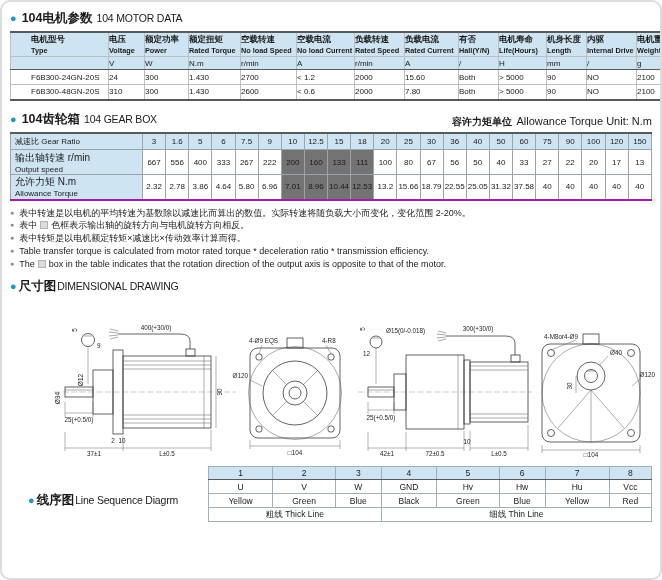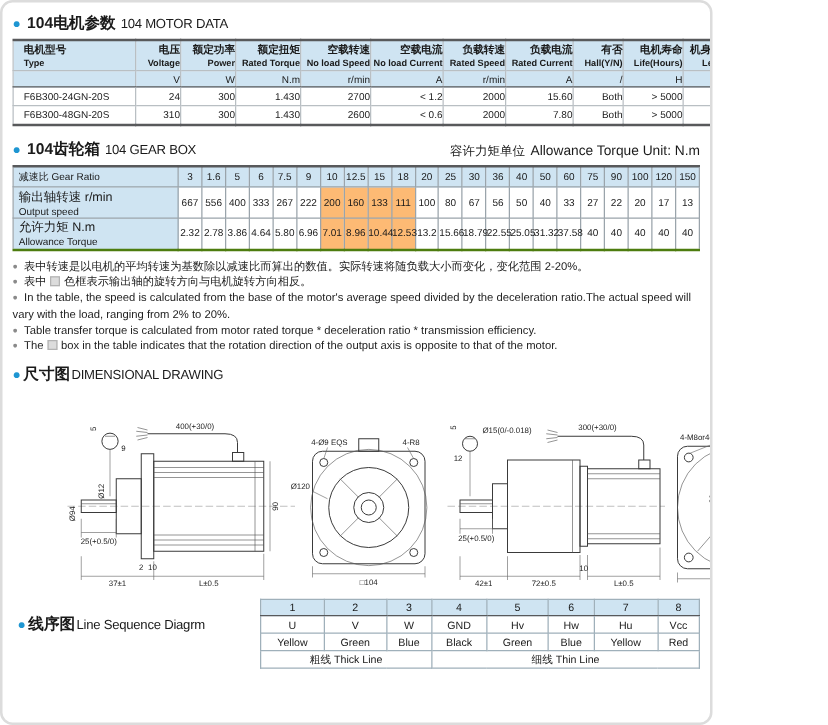--- a/index.html
+++ b/index.html
@@ -1,49 +1,49 @@
 <!DOCTYPE html>
 <html><head>
 <meta charset="utf-8">
 <style>
   *{box-sizing:border-box;margin:0;padding:0}
   html,body{background:#fff}
   body{width:662px;height:580px;font-family:"Liberation Sans","DejaVu Sans",sans-serif;color:#1a1a1a;overflow:hidden}
-  .page{width:570px;height:580px;background:#fff;border:2px solid #dcdcdc;border-radius:10px;padding:5px 8px;overflow:hidden}
+  .page{width:662px;height:580px;background:#fff;border:2px solid #dcdcdc;border-radius:10px;padding:5px 8px;overflow:hidden}
 
   
   .sec-title{display:flex;align-items:baseline;gap:4px;margin:3px 0 3px}
   .sec-title::before{content:"●";color:#1e96d2;font-size:11px;margin-right:1px}
   .t-zh{font-weight:bold;font-size:12.5px}
   .t-en{font-weight:normal;font-size:10.5px;letter-spacing:-0.2px}
   .tight{gap:1px}
 
   
   .motor-table{width:100%;border-collapse:collapse;table-layout:fixed;border-top:2px solid #58595b;border-bottom:2px solid #58595b;margin-top:4px}
-  .motor-table th,.motor-table td{border:1px solid #b9bfc3;text-align:right;padding:1px 0;font-weight:normal}
+  .motor-table th,.motor-table td{border:1px solid #b9bfc3;text-align:left;padding:1px 0;font-weight:normal}
   .mt-head th{background:#cfe4f2}
   .mt-head .zh{font-size:8.5px;font-weight:bold}
   .mt-head .en{font-size:7.3px;font-weight:bold}
   .mt-units td{background:#cfe4f2;border-bottom:1.5px solid #58595b;font-size:8px;height:13px}
   .mt-data td{font-size:8px;height:15px}
-  .motor-table .first{text-align:left;padding-left:8px}
+  .motor-table .first{text-align:left;padding-left:20px}
 
   
   .gear-head{display:flex;justify-content:space-between;align-items:flex-start;margin-top:10px}
   .unit-note{white-space:nowrap}
-  .unit-note .zh{font-weight:normal;font-size:10px}
+  .unit-note .zh{font-weight:bold;font-size:10px}
   .unit-note .en{font-size:11px}
-  .gear-table{width:100%;border-collapse:collapse;table-layout:fixed;border-top:2px solid #58595b;border-bottom:2px solid #4d7c0f;margin-top:3px}
+  .gear-table{width:100%;border-collapse:collapse;table-layout:fixed;border-top:2px solid #58595b;border-bottom:2px solid #a21caf;margin-top:3px}
   .gear-table td{border:1px solid #9aa4ab;text-align:center;font-size:8px;padding:0}
   .g-lbl{background:#cfe4f2;text-align:left !important;padding-left:4px !important}
   .g-lbl .zh{font-size:10px}
   .g-lbl .en{font-size:8px}
   .g-ratio td{background:#cfe4f2;height:17px}
   .g-val td{height:25px}
-  td.sh{background:#fdba74}
+  td.sh{background:#737373}
 
   
   .notes{margin-top:6px}
   .note{font-size:9px;line-height:1.42;color:#222}
   .note::before{content:"●";color:#8a8a8a;font-size:7px;margin-right:5px;vertical-align:1px}
   .nbox{display:inline-block;width:8px;height:8px;background:#dcdcdc;border:1px solid #b3b3b3;margin:0 3px;vertical-align:-1px}
 
   
   .draw-svg{display:block;margin-top:0}
   .draw-svg text{font-family:"Liberation Sans","DejaVu Sans",sans-serif;font-size:6.3px;fill:#222}
@@ -283,21 +283,21 @@
           <td>40</td>
           <td>40</td>
           <td>40</td>
         </tr>
       </tbody>
   </table>
 
   <div class="notes" id="notes">
       <div class="note"><span>表中转速是以电机的平均转速为基数除以减速比而算出的数值。实际转速将随负载大小而变化，变化范围 2-20%。</span></div>
       <div class="note"><span>表中</span><span class="nbox"></span><span>色框表示输出轴的旋转方向与电机旋转方向相反。</span></div>
-      <div class="note"><span>In the table, the speed is calculated from the base of the motor's average speed  divided by the deceleration ratio.The actual speed will vary with the load, ranging from 2% to 20%.</span></div>
+      <div class="note"><span>表中转矩是以电机额定转矩×减速比×传动效率计算而得。</span></div>
       <div class="note"><span>Table transfer torque is calculated from motor rated torque * deceleration ratio * transmission efficiency.</span></div>
       <div class="note"><span>The</span><span class="nbox"></span><span>box in the table indicates that the rotation direction of the output axis is opposite to that of the motor.</span></div>
     </div>
 
   <div class="sec-title tight" style="margin-top:8px">
     <span class="t-zh">尺寸图</span>
     <span class="t-en">DIMENSIONAL DRAWING</span>
   </div>
 
   <svg class="draw-svg" width="646" height="160" viewBox="0 0 646 160">
@@ -442,21 +442,21 @@
       <text x="568" y="41" text-anchor="end">4-M8or4-Ø9</text>
       <text x="600" y="57">Ø40</text>
       <text x="645" y="79" text-anchor="end">Ø120</text>
       <text transform="rotate(-90 562,88)" x="562" y="88" text-anchor="middle">30</text>
       <text x="581" y="159" text-anchor="middle">□104</text>
     </g>
   </svg>
 
   <div class="ls-row">
     <div class="ls-title-wrap">
-      <div class="sec-title tight" style="margin:4px">
+      <div class="sec-title tight" style="margin:18px">
         <span class="t-zh">线序图</span>
         <span class="t-en">Line Sequence Diagrm</span>
       </div>
     </div>
     <table class="ls-table">
       <tbody id="ls-tbody">
           <tr class="ls-head">
             <td>1</td>
             <td>2</td>
             <td>3</td>

